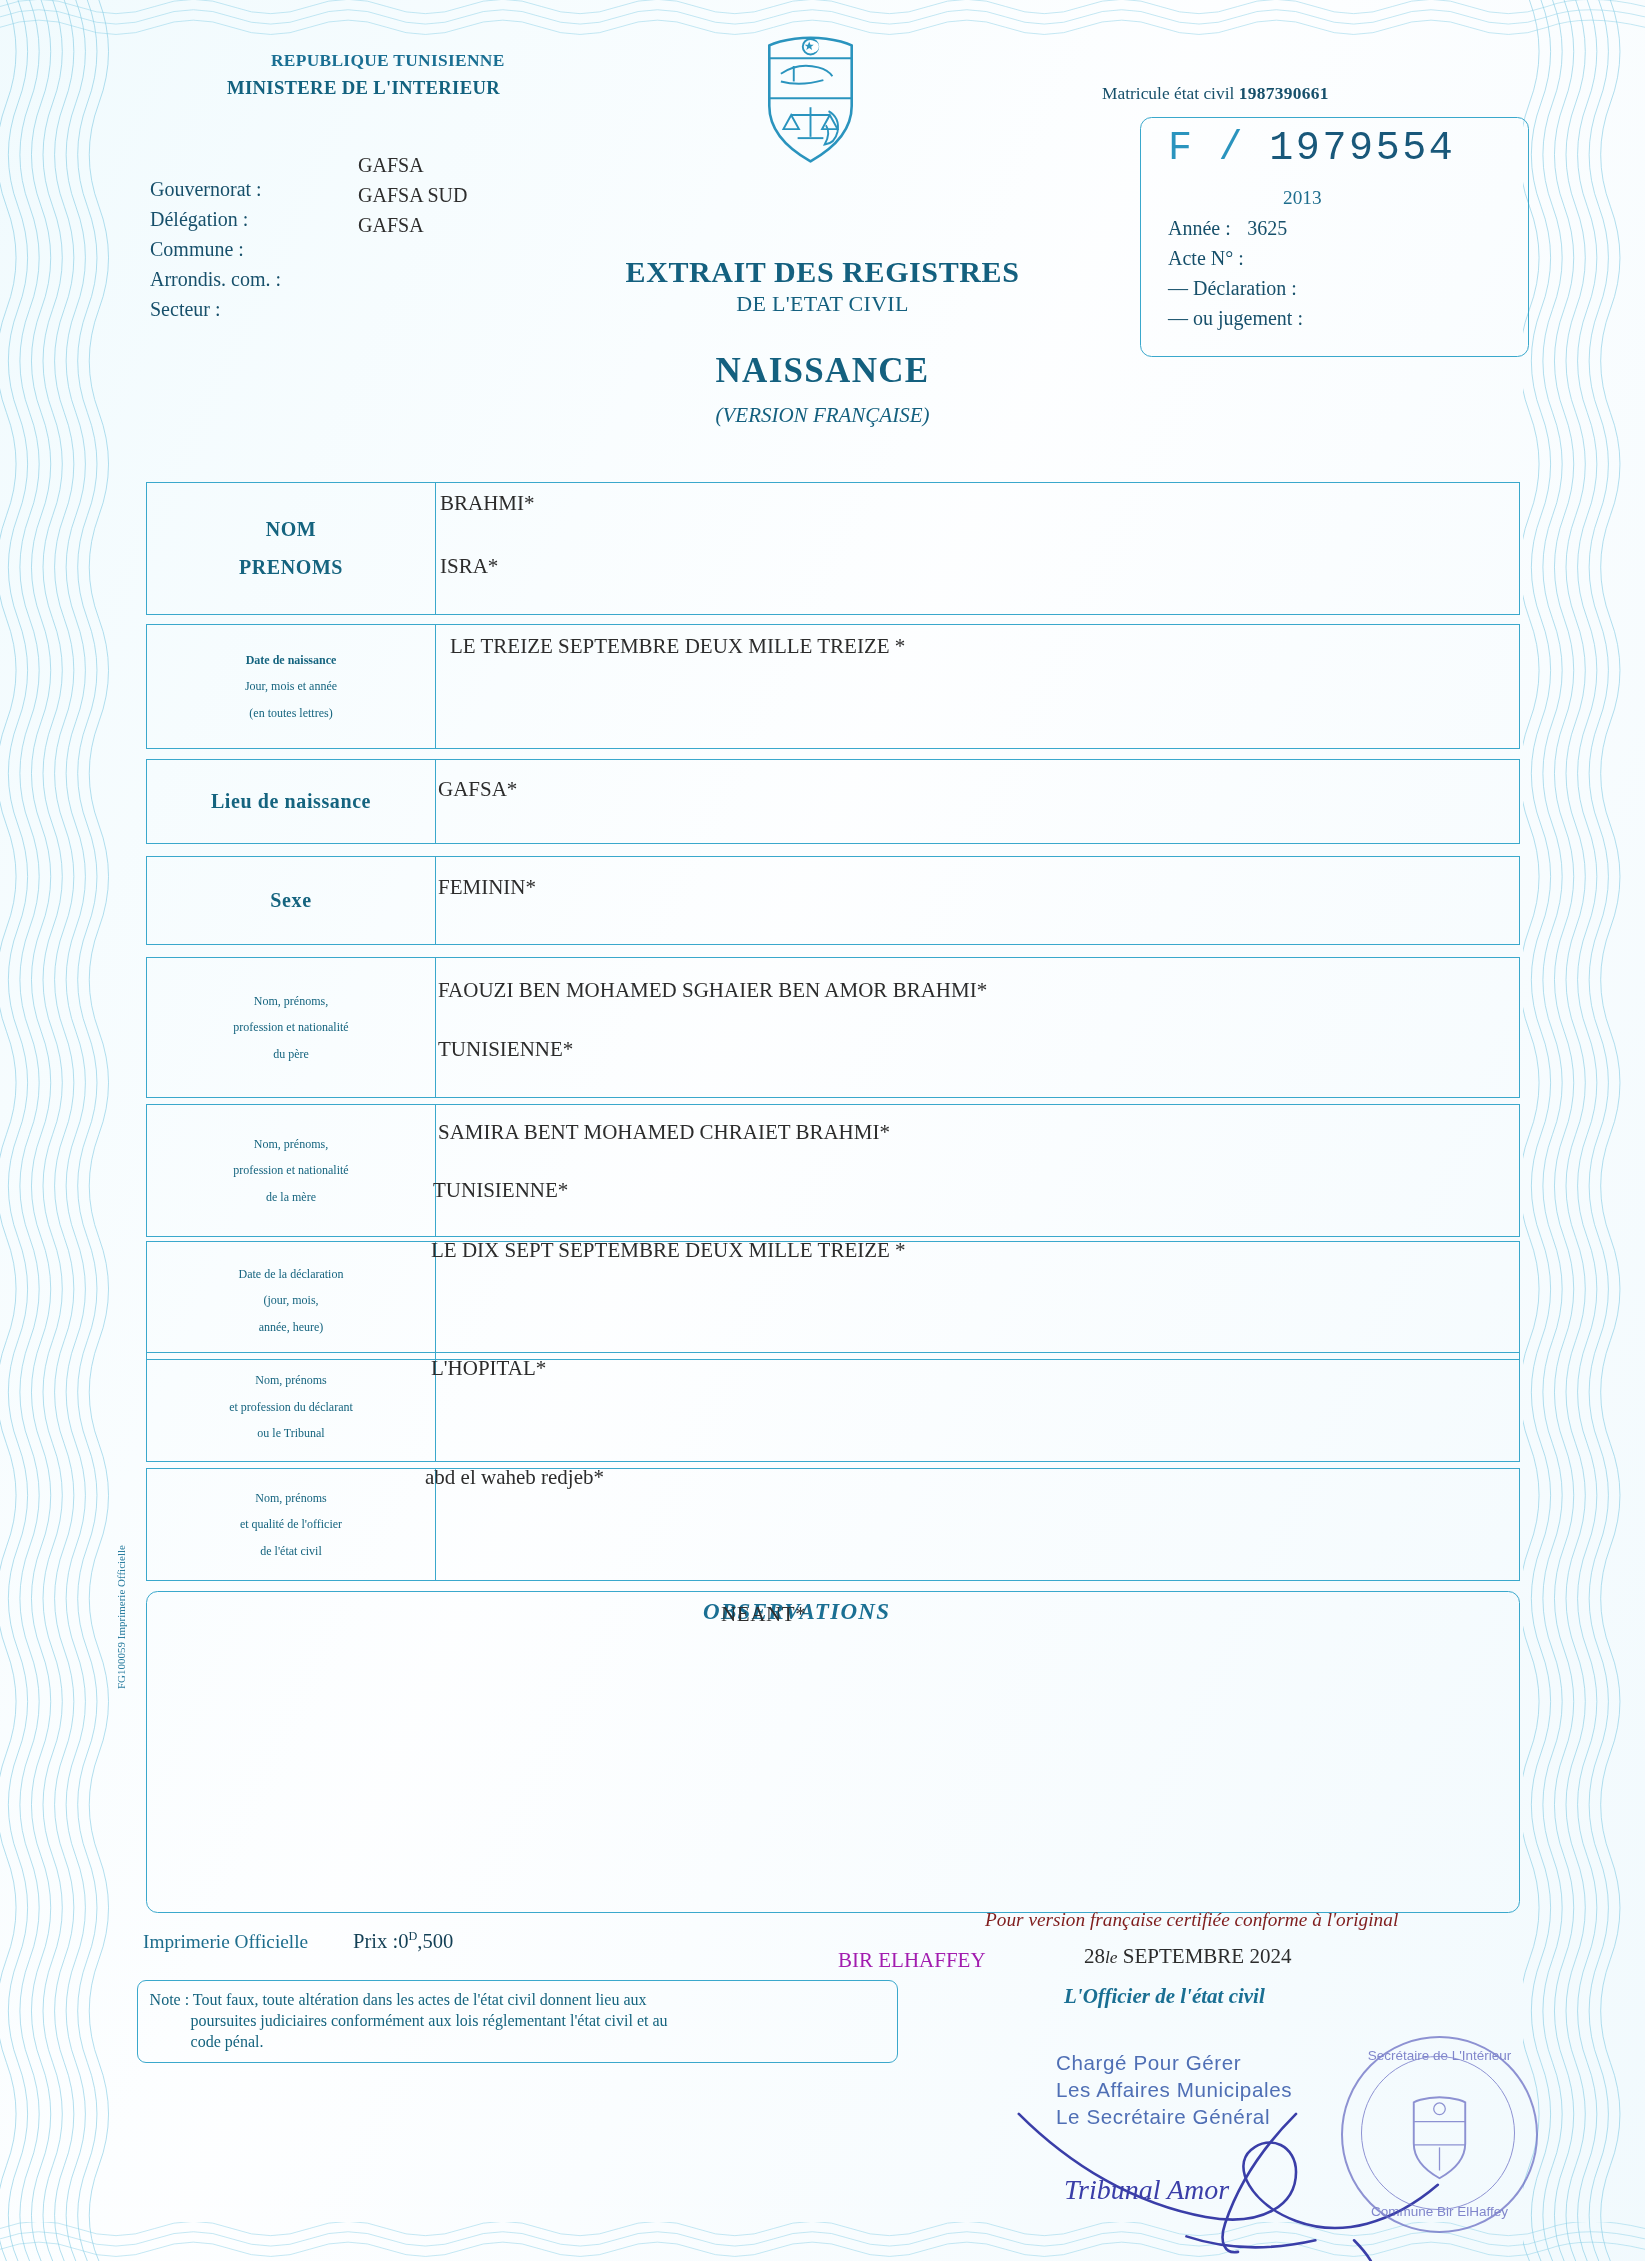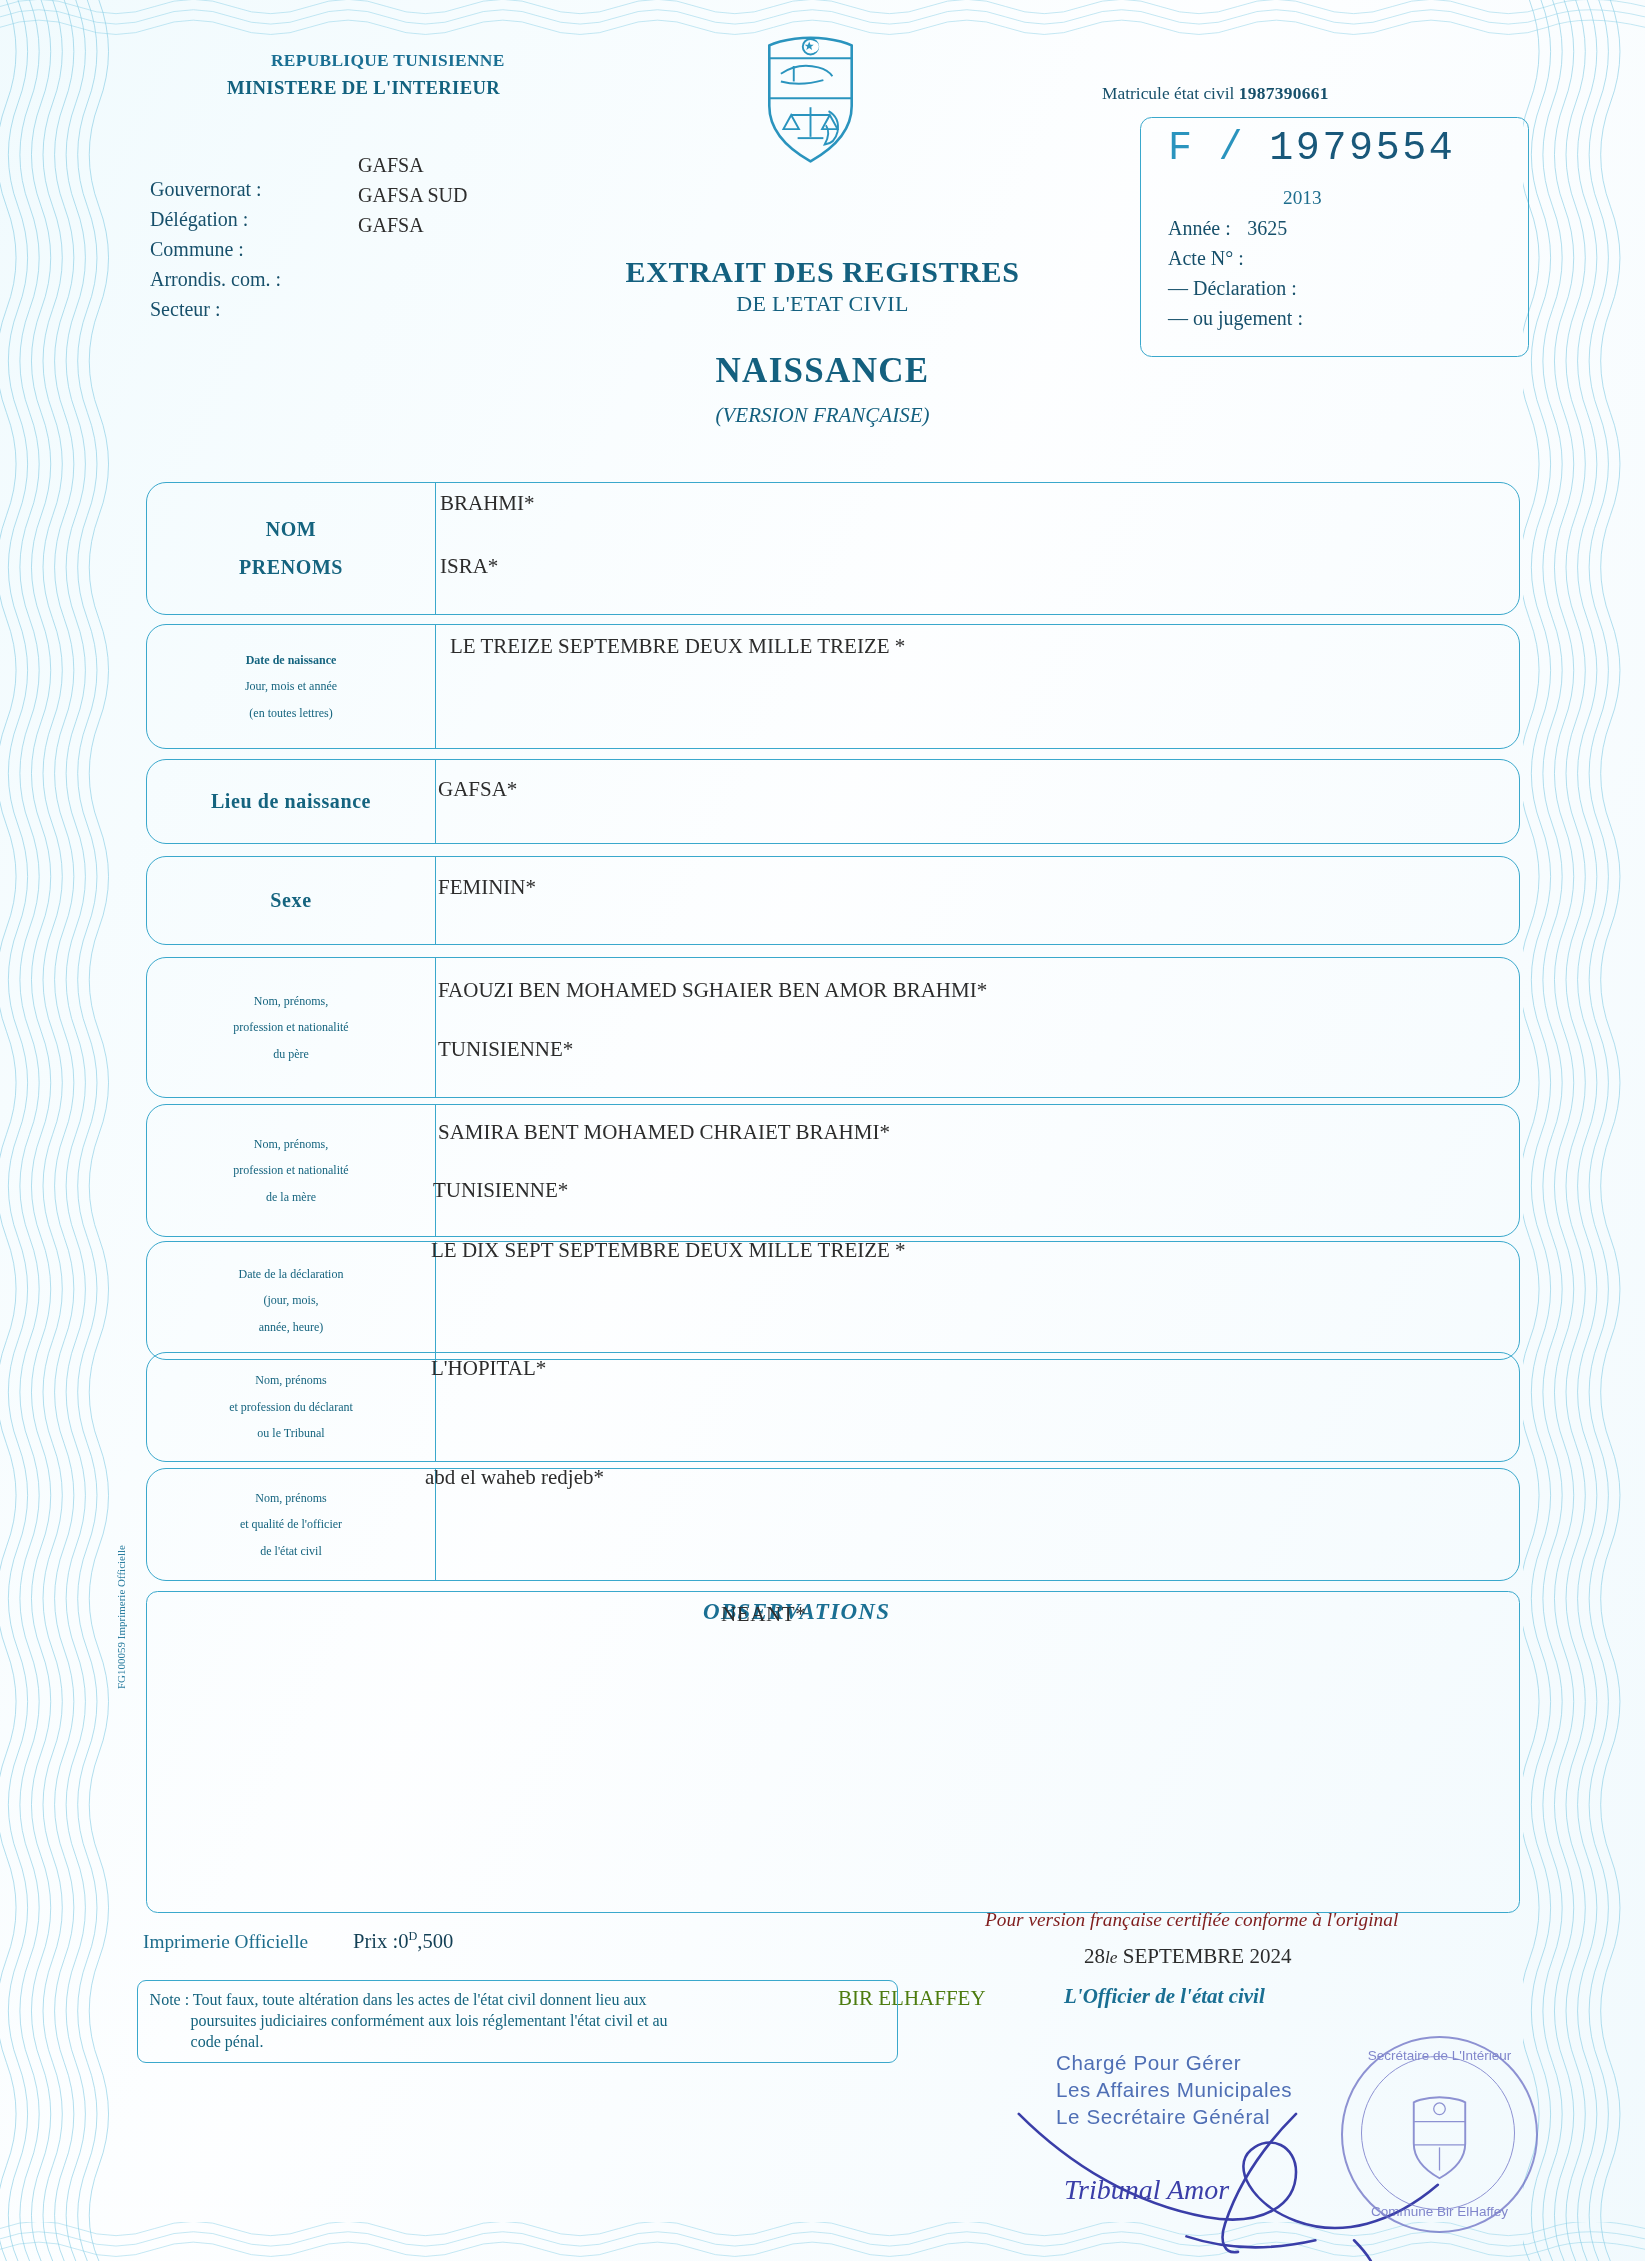--- a/index.html
+++ b/index.html
@@ -171,21 +171,21 @@
     text-align: center;
     font-size: 21px;
     font-style: italic;
     color: #14607f;
   }
 
   
   .row {
     position: absolute;
     border: 1.9px solid #3aa8cc;
-    border-radius: 20px;
+    border-radius: 0;
     box-sizing: border-box;
   }
   .row .lab {
     position: absolute;
     left: 0;
     top: 0;
     bottom: 0;
     width: 289px;
     border-right: 1.9px solid #3aa8cc;
     display: flex;
@@ -260,22 +260,21 @@
     top: 1909px;
     font-size: 19.3px;
     font-style: italic;
     color: #7f1d1d;
   }
   .lieu-date {
     position: absolute;
     left: 838px;
     top: 1948px;
     font-size: 21px;
-    color: #4d7c0f;
-    margin-top: 38px;
+    color: #a21caf;
   }
   .date-stamp {
     position: absolute;
     left: 1084px;
     top: 1944px;
     font-size: 21px;
     color: #2c2c2c;
   }
   .date-stamp .le { font-style: italic; font-size: 17.4px; }
   .officier {

